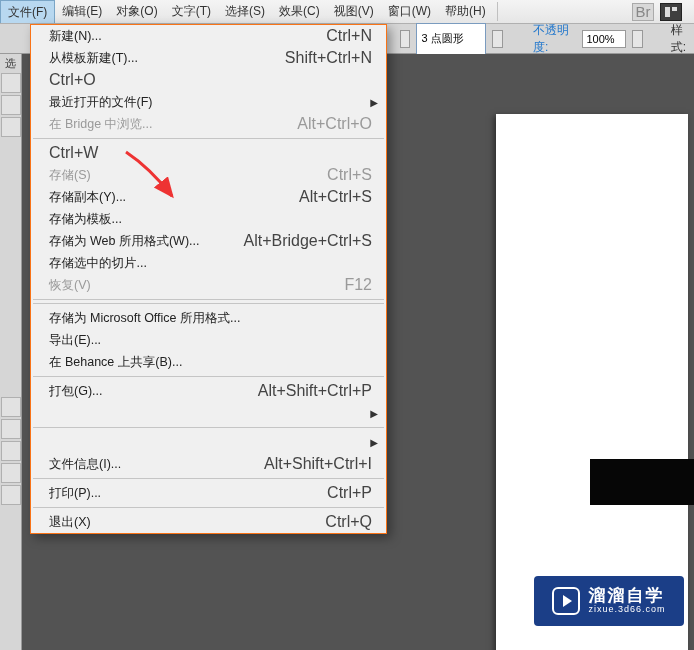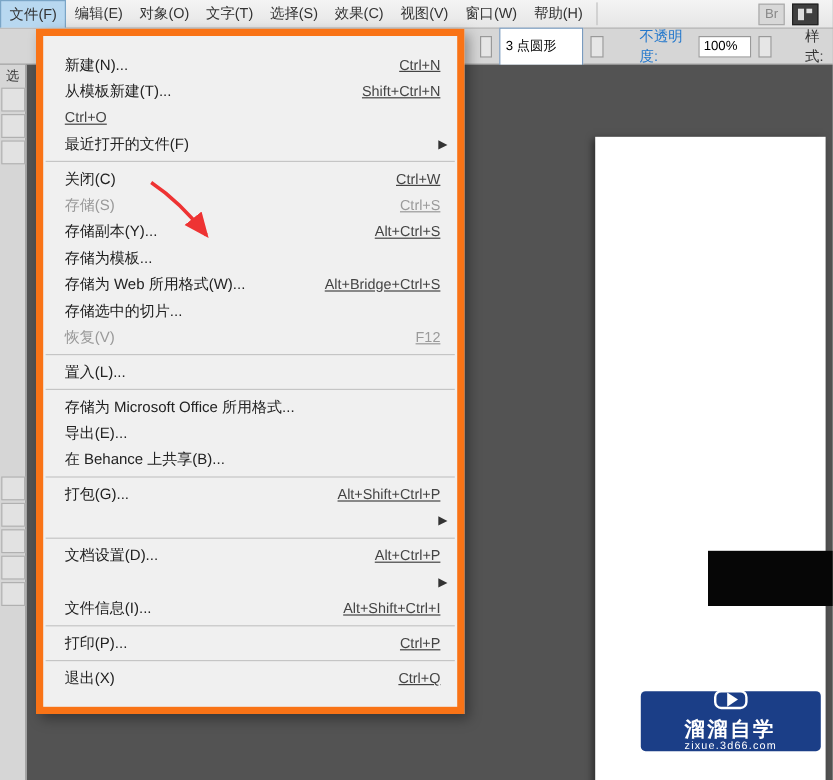--- a/index.html
+++ b/index.html
@@ -61,36 +61,36 @@
   }
   .left-strip .tool {
     width:20px; height:20px; margin:2px auto; background:#e2e2e2; border:1px solid #b0b0b0;
   }
 
   .dropdown {
     position: absolute;
     left: 30px; top: 24px;
     width: 357px;
     background: #f0f0f0;
-    border: 6px solid #f97316;
+    border: 1px solid #f97316;
     box-shadow: 4px 4px 10px rgba(0,0,0,0.35);
     font-size: 12.5px;
     color: #222;
-    padding: 13px 0;
+    padding: 0 0;
     z-index: 100;
   }
   .dropdown .item {
     display:flex; align-items:center;
     height: 22px;
     padding: 0 14px 0 18px;
     white-space: nowrap;
     position:relative;
   }
   .dropdown .item .label { flex:1; }
-  .dropdown .item .shortcut { color:#444; font-size:12px;text-decoration:underline; }
+  .dropdown .item .shortcut { color:#444; font-size:16px; }
   .dropdown .item.disabled .label,
   .dropdown .item.disabled .shortcut { color:#9a9a9a; }
   .dropdown .item .submenu-arrow {
     position:absolute; right:8px; font-size:10px; color:#333;
   }
   .dropdown hr {
     border:none; border-top:1px solid #c5c5c5; margin:3px 2px;
   }
 
   .canvas-bg {
@@ -110,21 +110,20 @@
   }
 
   .watermark {
     position:absolute; right:10px; bottom:24px;
     width:150px; height:50px;
     background:#1b3e87;
     border-radius:4px;
     display:flex; align-items:center; justify-content:center;
     gap:8px;
     color:#fff;
-    flex-direction:column;
   }
   .watermark .logo {
     width:28px; height:28px; border:2px solid #fff; border-radius:6px;
     display:flex; align-items:center; justify-content:center;
   }
   .watermark .logo::before {
     content:""; width:0; height:0;
     border-left:9px solid #fff; border-top:6px solid transparent; border-bottom:6px solid transparent;
     margin-left:2px;
   }
@@ -164,21 +163,21 @@
     </div>
   <div class="menu">
       <span>窗口(W)</span>
     </div>
   <div class="menu">
       <span>帮助(H)</span>
     </div>
   <div class="sep"></div>
   <div class="right-slot">
     <div class="iconbox">
-        <span style="font-size:11px;color:#888;">Br</span>
+        <span style="font-size:15px;color:#888;">Br</span>
       </div>
     <div class="iconbox dark">
       <svg width="12" height="10">
           <rect x="0" y="0" width="12" height="10" fill="#3f3f3f"></rect>
           <rect x="0" y="0" width="5" height="10" fill="#ddd"></rect>
           <rect x="7" y="0" width="5" height="4" fill="#ddd"></rect>
         </svg>
     </div>
   </div>
 </div>
@@ -219,23 +218,26 @@
       <span class="label">从模板新建(T)...</span>
       <span class="shortcut">Shift+Ctrl+N</span>
     </div>
     <div class="item">
       <span class="shortcut">Ctrl+O</span>
     </div>
     <div class="item">
       <span class="label">最近打开的文件(F)</span>
       <span class="submenu-arrow">▶</span>
     </div>
-    <hr>
-    <div class="item">
-      <span class="label">关闭(C)</span>
+    <div class="item disabled">
+      <span class="label">在 Bridge 中浏览...</span>
+      <span class="shortcut">Alt+Ctrl+O</span>
+    </div>
+    <hr>
+    <div class="item">
       <span class="shortcut">Ctrl+W</span>
     </div>
     <div class="item disabled">
       <span class="label">存储(S)</span>
       <span class="shortcut">Ctrl+S</span>
     </div>
     <div class="item">
       <span class="label">存储副本(Y)...</span>
       <span class="shortcut">Alt+Ctrl+S</span>
     </div>
@@ -247,46 +249,39 @@
       <span class="shortcut">Alt+Bridge+Ctrl+S</span>
     </div>
     <div class="item">
       <span class="label">存储选中的切片...</span>
     </div>
     <div class="item disabled">
       <span class="label">恢复(V)</span>
       <span class="shortcut">F12</span>
     </div>
     <hr>
-    <div class="item">
-      <span class="label">置入(L)...</span>
-    </div>
     <hr>
     <div class="item">
       <span class="label">存储为 Microsoft Office 所用格式...</span>
     </div>
     <div class="item">
       <span class="label">导出(E)...</span>
     </div>
     <div class="item">
       <span class="label">在 Behance 上共享(B)...</span>
     </div>
     <hr>
     <div class="item">
       <span class="label">打包(G)...</span>
       <span class="shortcut">Alt+Shift+Ctrl+P</span>
     </div>
     <div class="item">
       <span class="submenu-arrow">▶</span>
     </div>
     <hr>
-    <div class="item">
-      <span class="label">文档设置(D)...</span>
-      <span class="shortcut">Alt+Ctrl+P</span>
-    </div>
     <div class="item">
       <span class="submenu-arrow">▶</span>
     </div>
     <div class="item">
       <span class="label">文件信息(I)...</span>
       <span class="shortcut">Alt+Shift+Ctrl+I</span>
     </div>
     <hr>
     <div class="item">
       <span class="label">打印(P)...</span>

